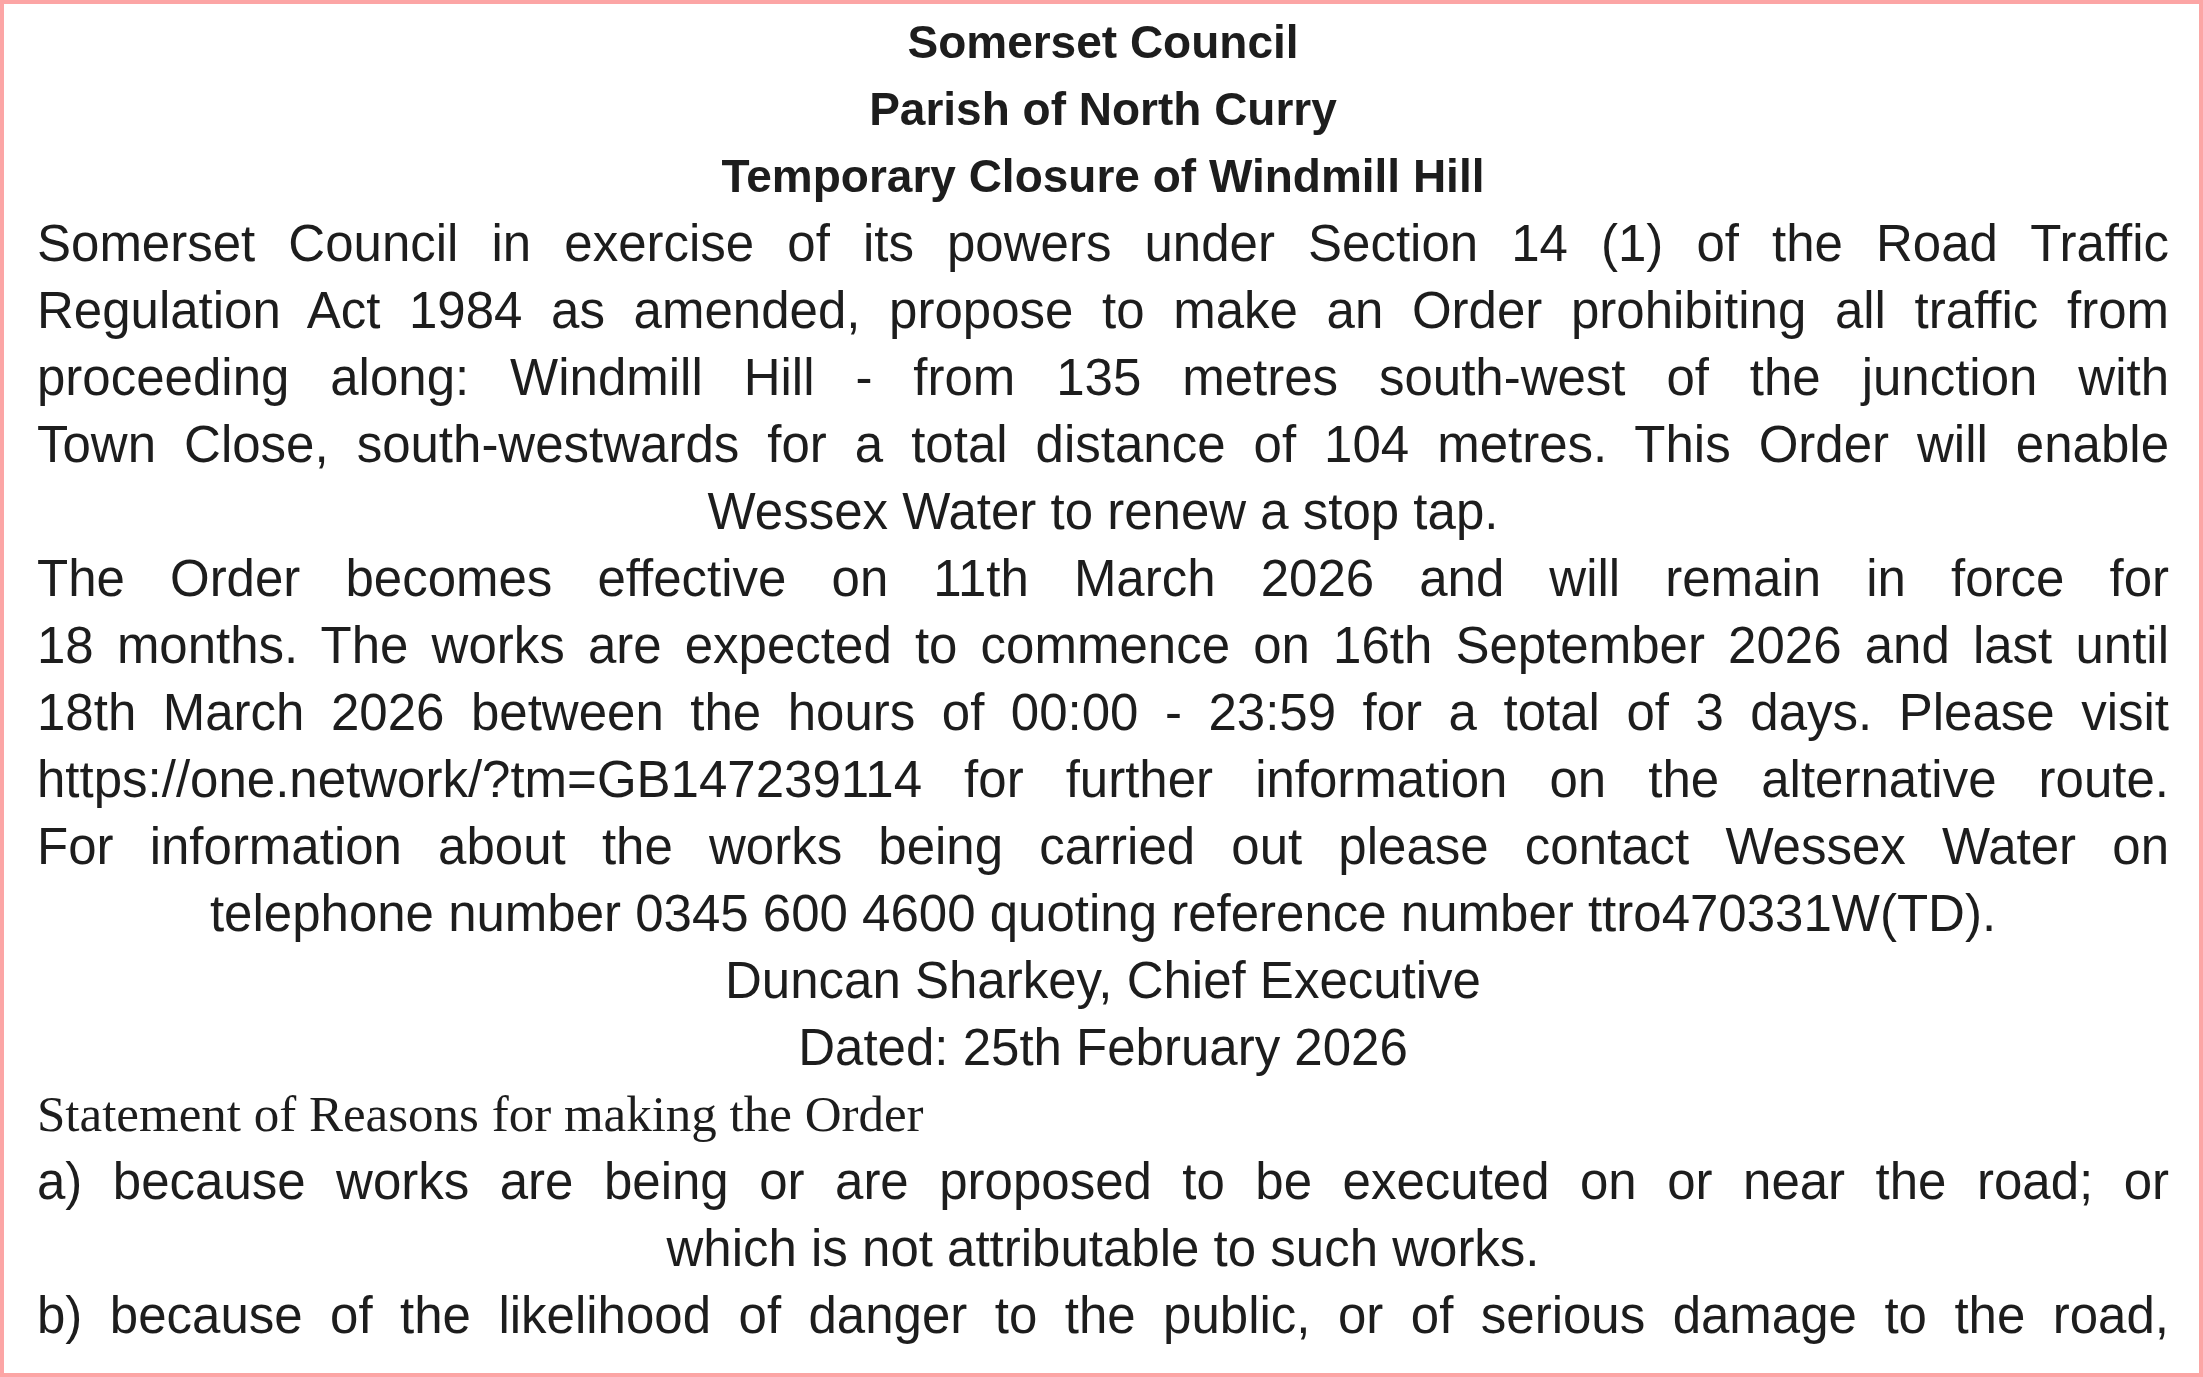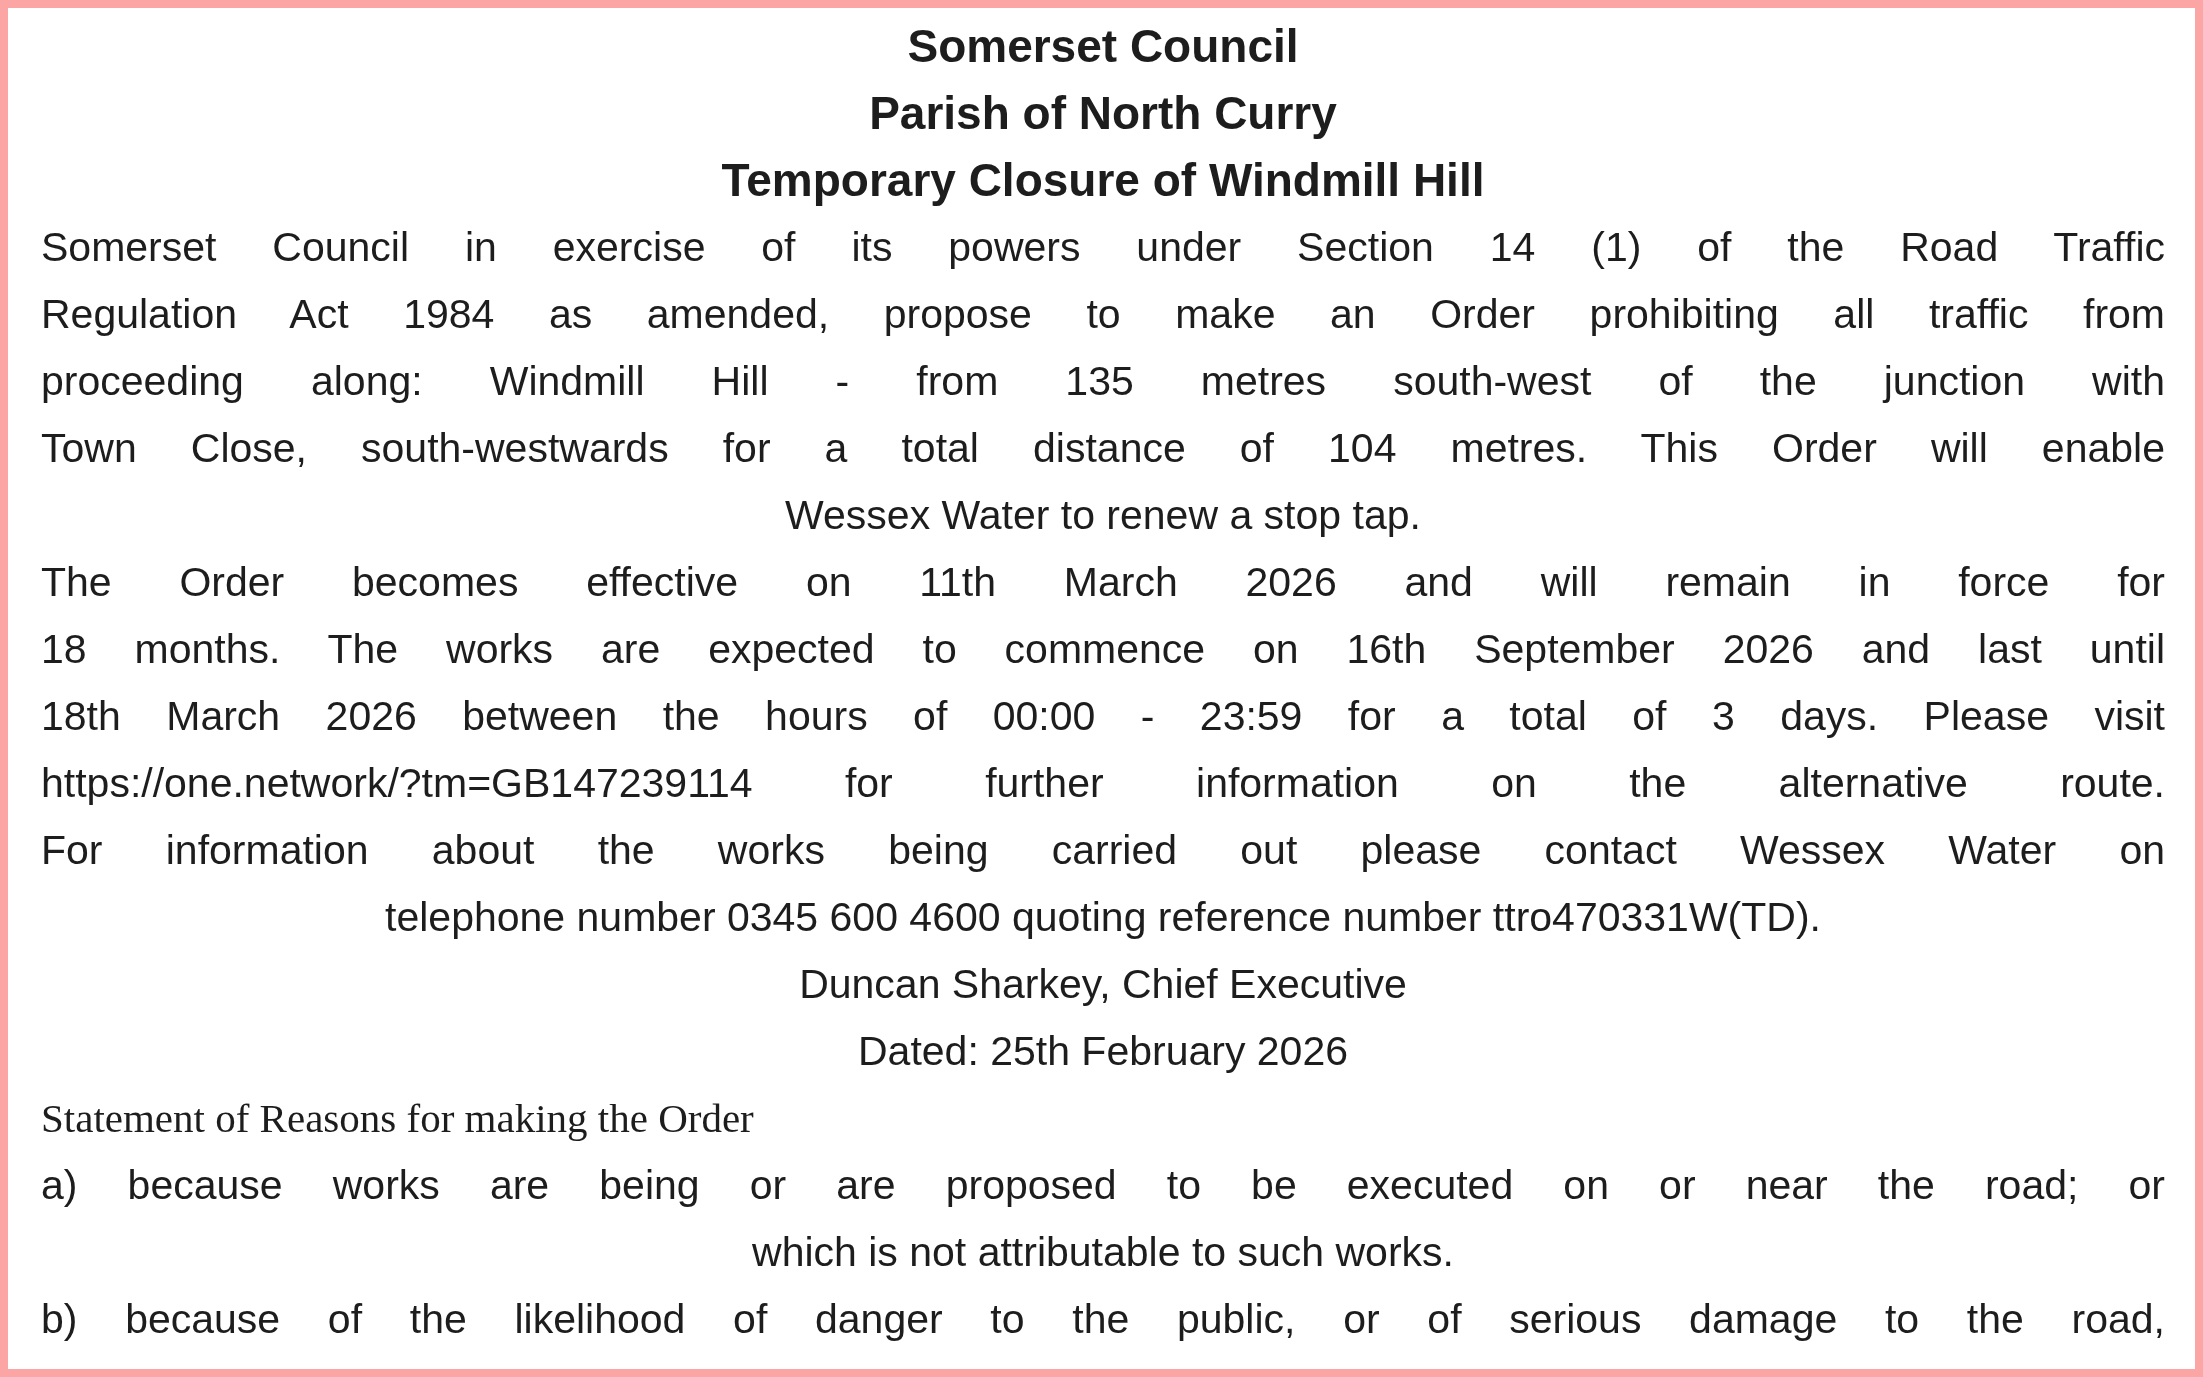--- a/index.html
+++ b/index.html
@@ -4,29 +4,29 @@
 <style>
   html, body {
     margin: 0;
     padding: 0;
     background: #ffffff;
   }
   .notice {
     box-sizing: border-box;
     width: 2203px;
     height: 1377px;
-    border: 8px solid #fca5a5;
+    border: 4px solid #fca5a5;
     background: #ffffff;
     padding: 5px 30px 0 33px;
     font-family: "Liberation Sans", sans-serif;
     color: #1d1d1d;
     overflow: hidden;
   }
   .line {
-    font-size: 41px;
+    font-size: 51px;
     line-height: 67px;
     white-space: normal;
   }
   .line.heading {
     font-weight: 700;
     font-size: 46px;
     text-align: center;
   }
   .line.justify {
     text-align: justify;

